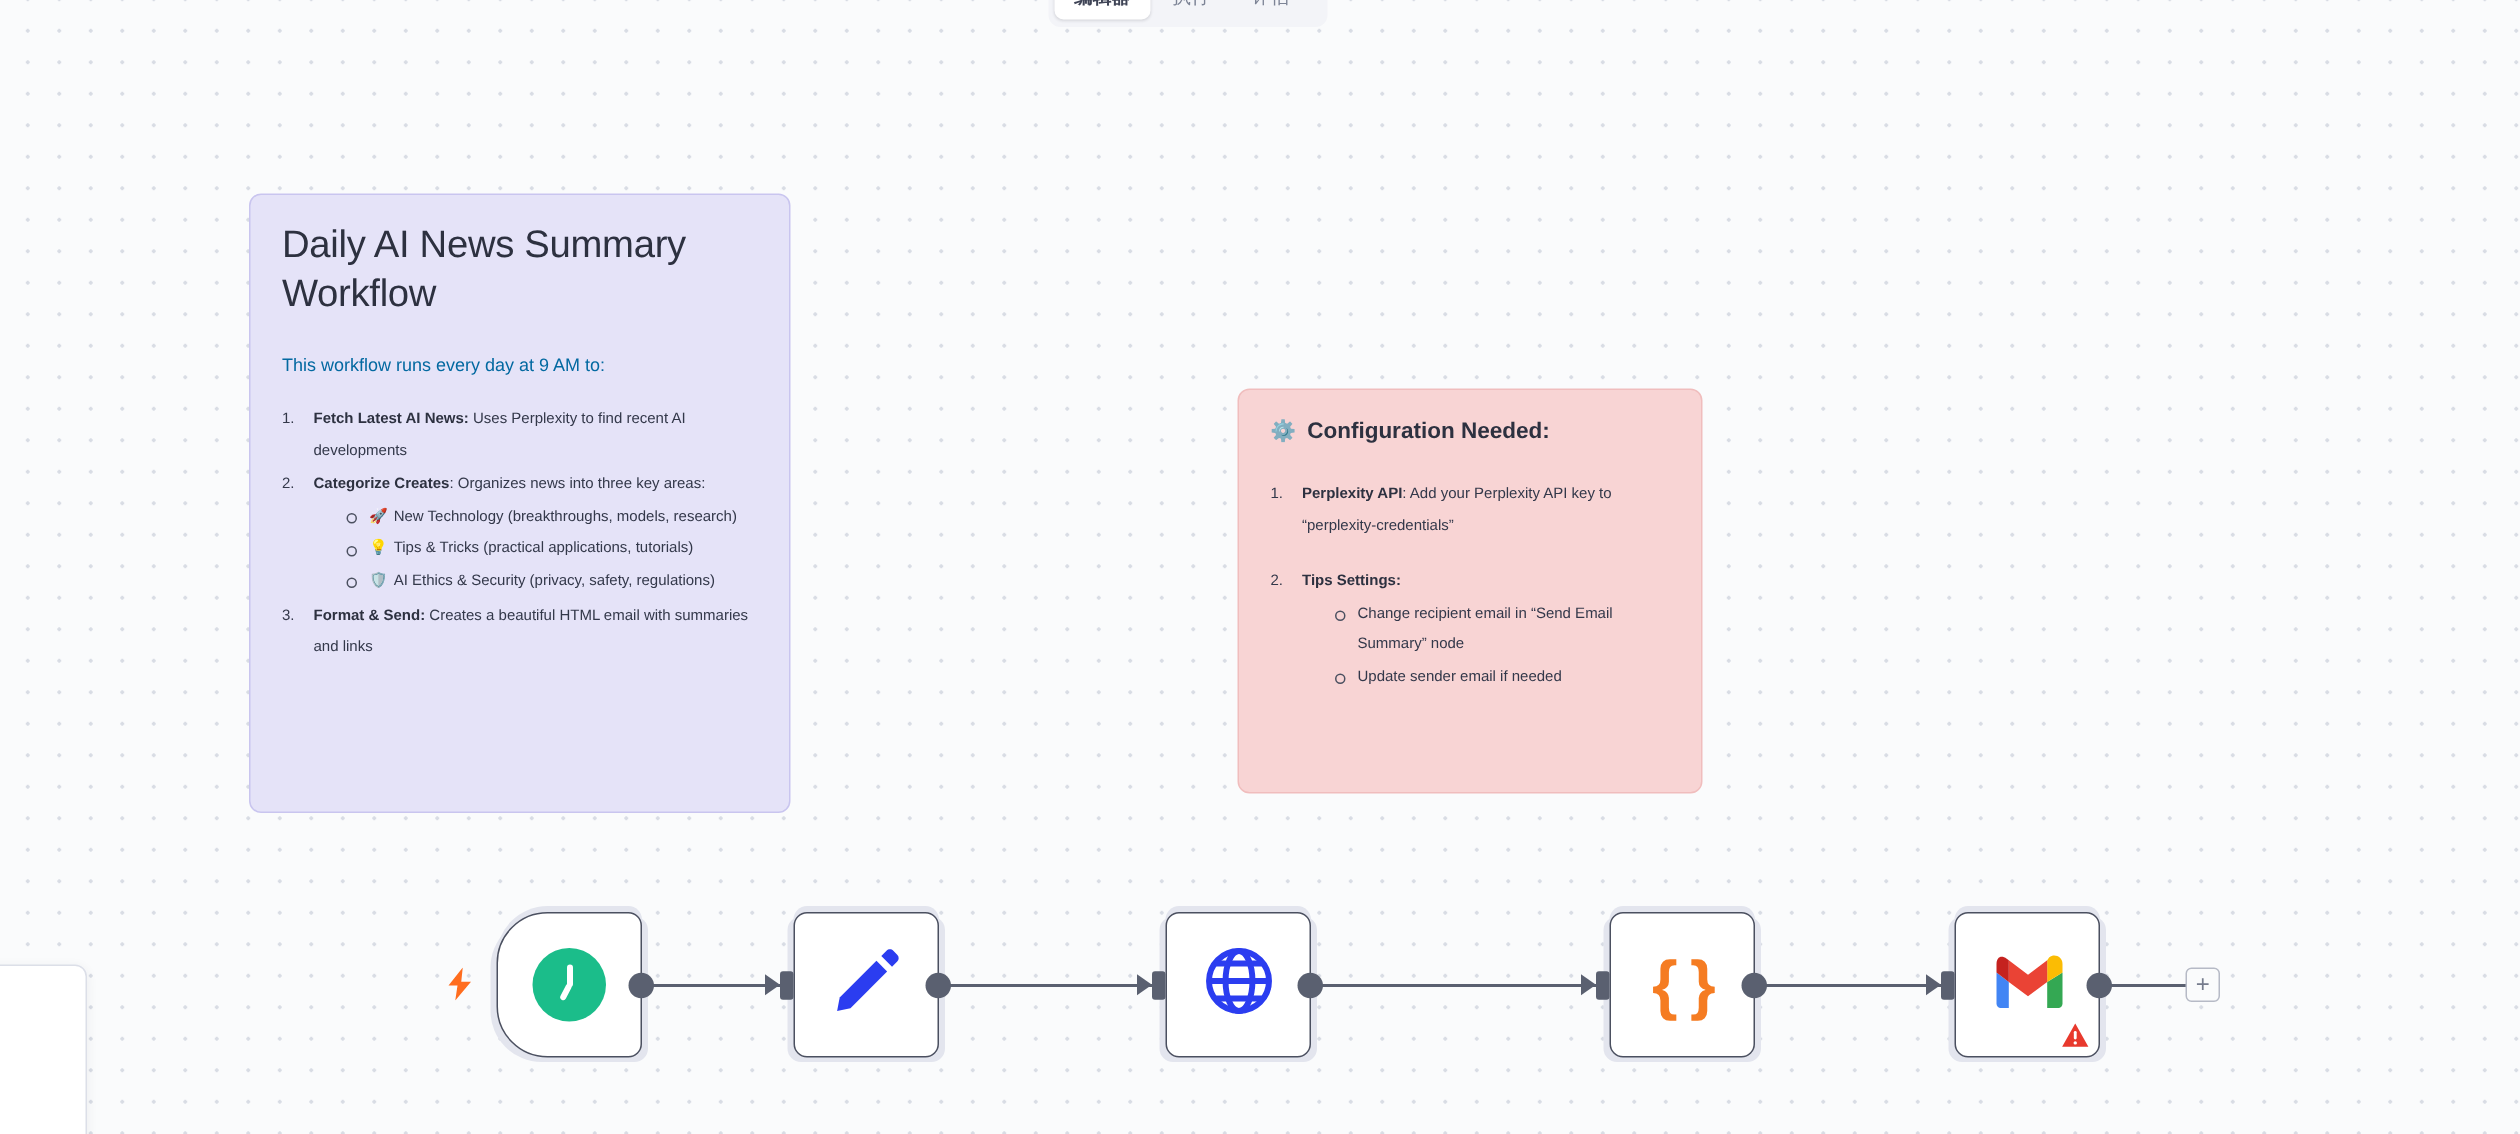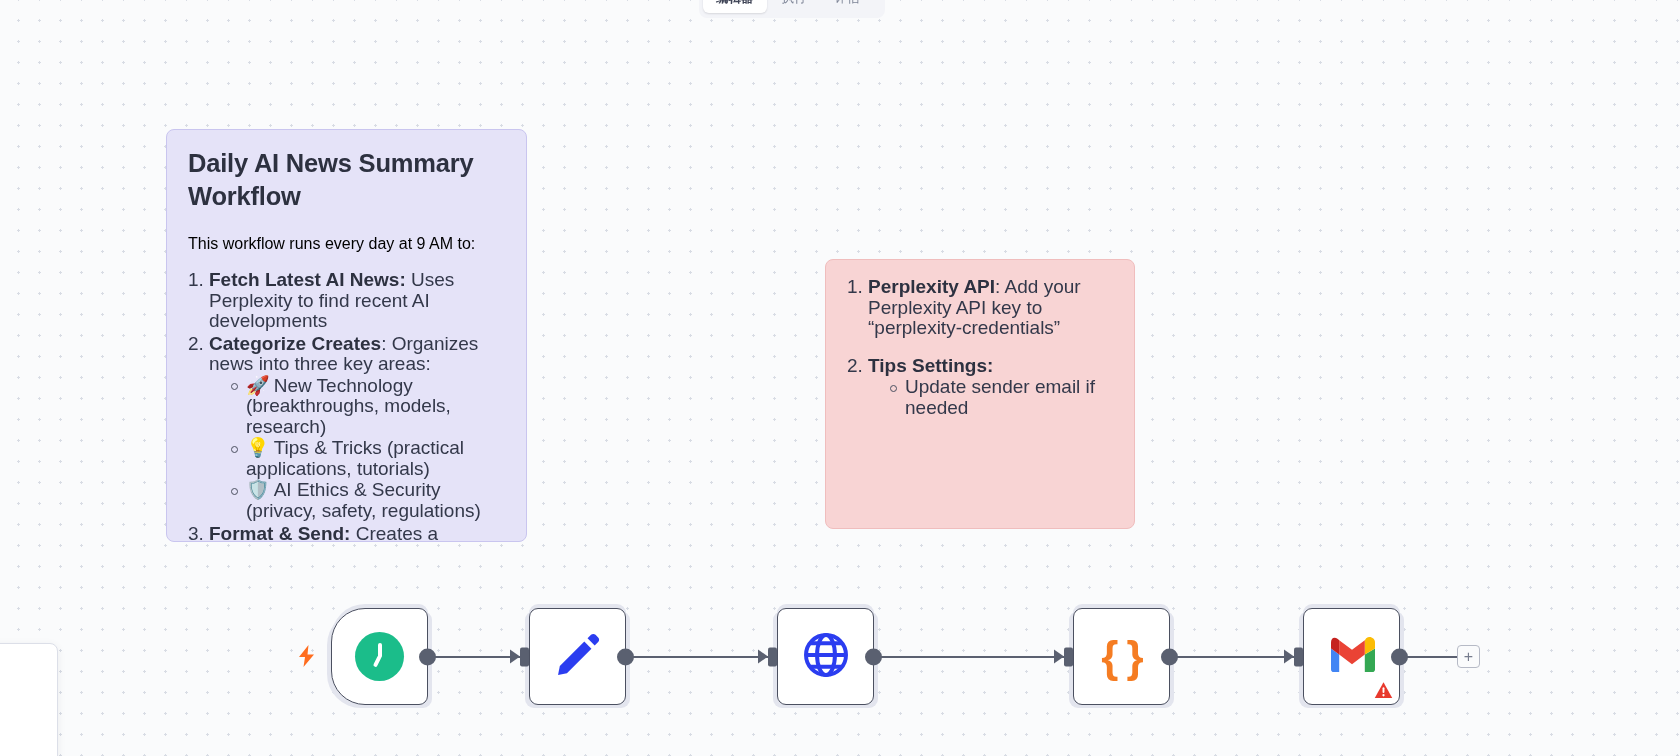--- a/index.html
+++ b/index.html
@@ -70,44 +70,44 @@
   .sticky.pink {
     left: 825px; top: 259px;
     width: 310px; height: 270px;
     background: #f8d4d4;
     border-color: #f0bdbd;
   }
 
   .sticky h1 {
     font-size: 25.5px;
     line-height: 33px;
-    font-weight: 700;
+    font-weight: 400;
     color: #2d3140;
     letter-spacing: -0.2px;
     margin-bottom: 20px;
   }
   .sticky .intro {
-    font-size: 16px;
+    font-size: 12px;
     line-height: 21px;
-    color: #000000;
+    color: #0369a1;
     margin-bottom: 16px;
   }
   .sticky .note-head {
     font-size: 15px;
     line-height: 20px;
     font-weight: 700;
     color: #2d3140;
     margin-bottom: 22px;
   }
   .note-head .emoji { margin-right: 7px; font-size: 14px; }
 
   ol.steps {
     list-style: none;
     counter-reset: step;
-    font-size: 19px;
+    font-size: 10px;
     line-height: 20.5px;
     color: #33384a;
   }
   ol.steps > li {
     counter-increment: step;
     position: relative;
     padding-left: 21px;
     margin-bottom: 2px;
   }
   ol.steps > li::before {
@@ -291,27 +291,31 @@
         <li><span class="emoji">🛡️</span><span>AI Ethics &amp; Security (privacy, safety, regulations)</span></li>
       </ul>
     </li>
     <li>
       <b>Format &amp; Send:</b><span> Creates a beautiful HTML email with summaries and links</span>
     </li>
   </ol>
 </div>
 
 <div class="sticky pink">
+  <div class="note-head">
+    <span class="emoji">⚙️</span><span>Configuration Needed:</span>
+  </div>
   <ol class="steps spaced">
     <li>
       <b>Perplexity API</b><span>: Add your Perplexity API key to “perplexity-credentials”</span>
     </li>
     <li>
       <b>Tips Settings:</b><span></span>
       <ul class="subs">
+        <li>Change recipient email in “Send Email Summary” node</li>
         <li>Update sender email if needed</li>
       </ul>
     </li>
   </ol>
 </div>
 
 <div id="flow">
 
   <div class="wire" style="left:428px; width:104px;"></div>
   <div class="wire" style="left:626px; width:154px;"></div>

